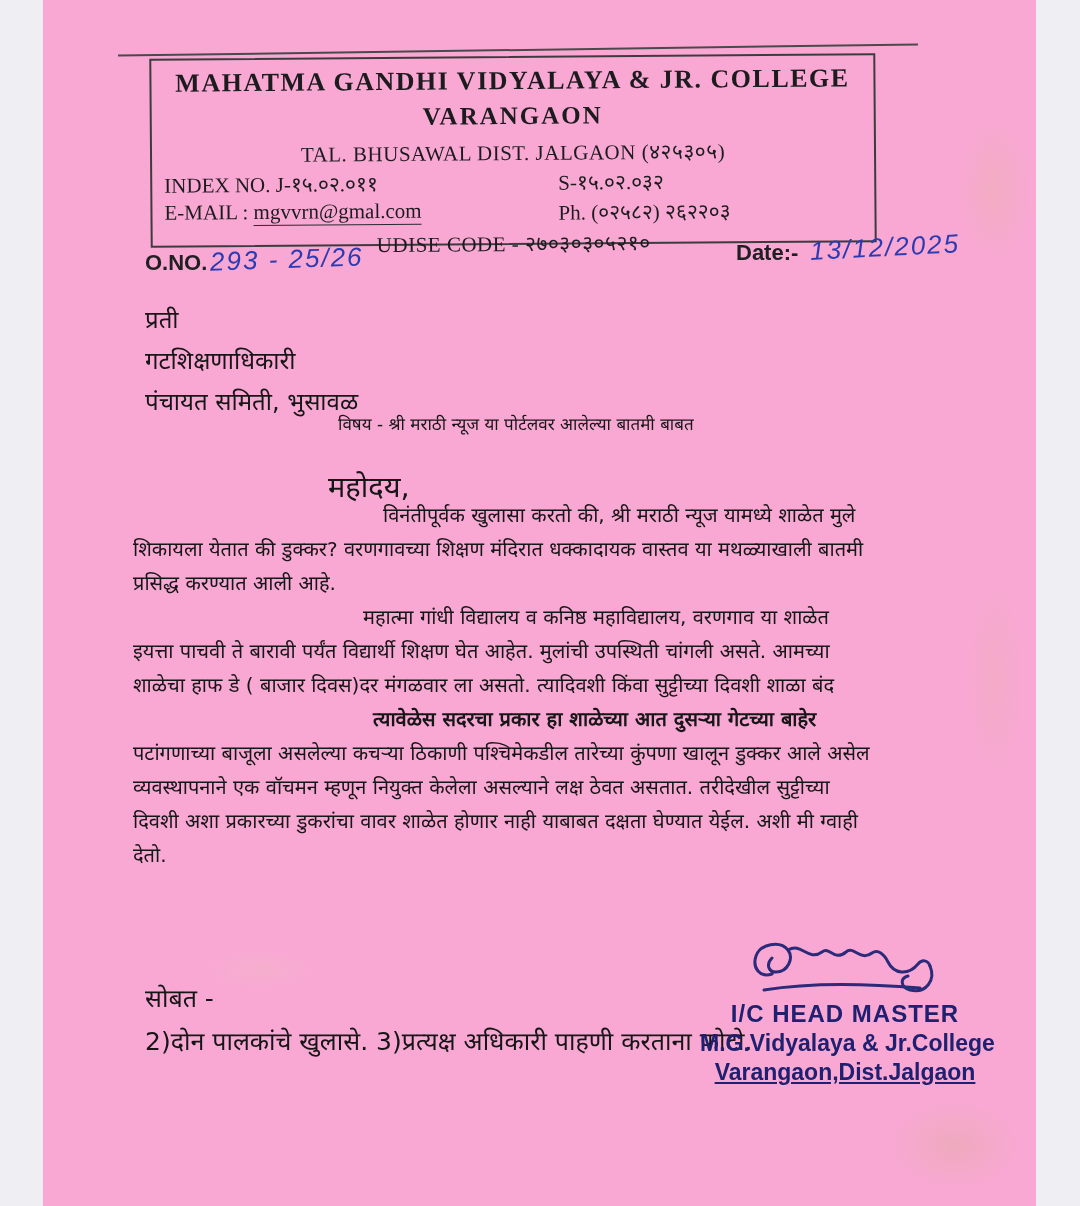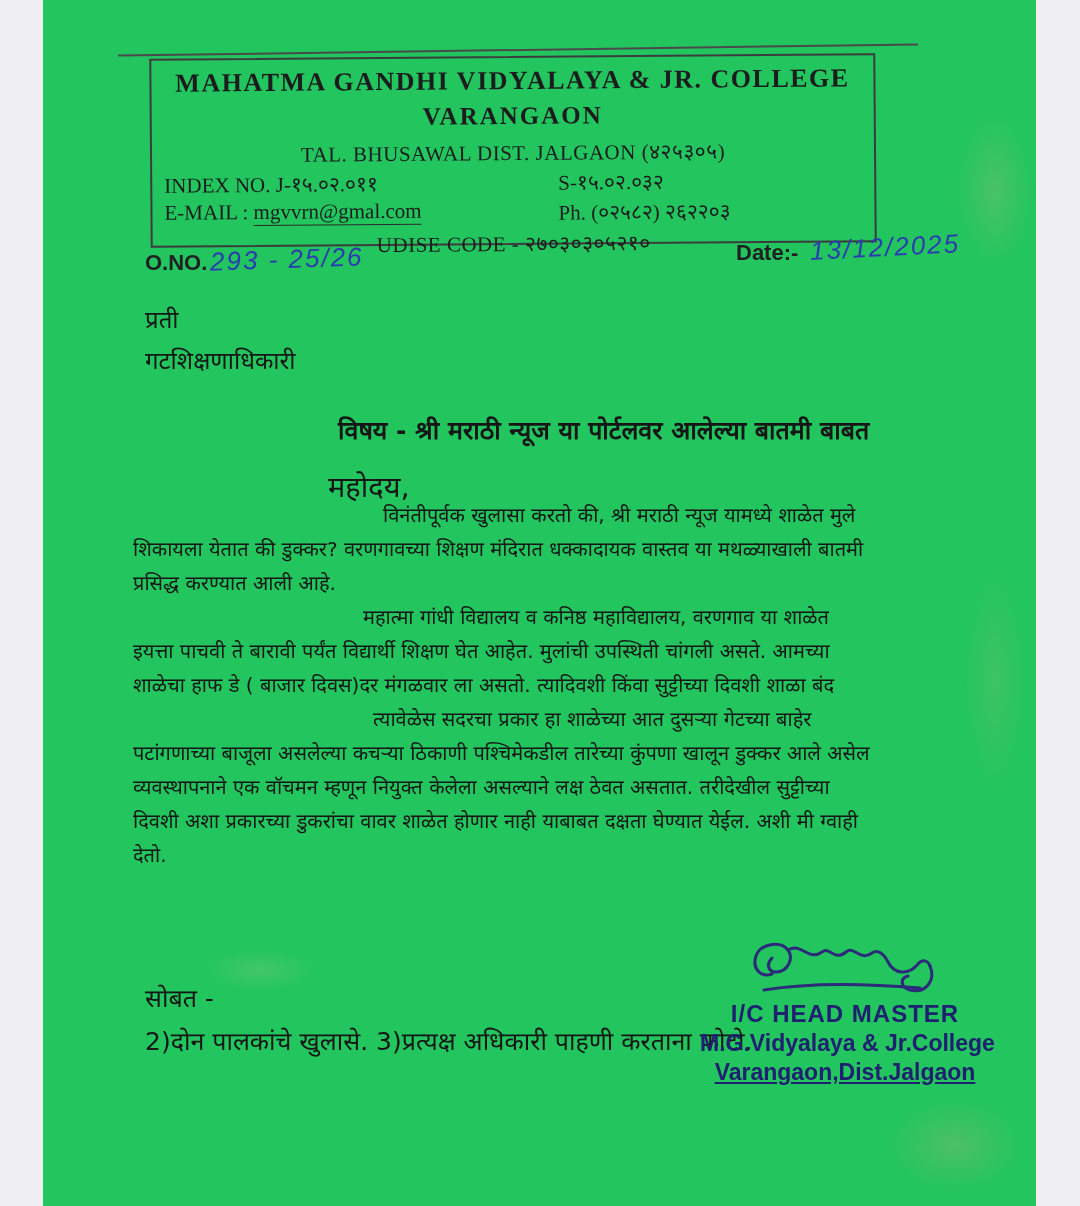--- a/index.html
+++ b/index.html
@@ -1,17 +1,17 @@
 <!DOCTYPE html>
 <html><head>
 <meta charset="utf-8">
 <style>
   html,body{margin:0;padding:0;}
   body{background:#e9e8ee;font-family:"Liberation Sans",sans-serif;}
-  .page{position:relative;width:1080px;height:1206px;background:#22c55e;overflow:hidden;}
+  .page{position:relative;width:1080px;height:1206px;background:#f9a8d4;overflow:hidden;}
   .scan-strip{position:absolute;top:0;height:100%;background:#efeef3;}
   .strip-left{left:0;width:43px;}
   .strip-right{left:1036px;width:44px;}
   .stain{position:absolute;pointer-events:none;}
   .stain1{left:940px;top:80px;width:110px;height:220px;background:radial-gradient(closest-side,rgba(214,186,128,0.22),rgba(214,186,128,0) 70%);}
   .stain2{left:950px;top:520px;width:90px;height:320px;background:radial-gradient(closest-side,rgba(210,182,130,0.16),rgba(210,182,130,0) 70%);}
   .stain3{left:860px;top:1080px;width:190px;height:130px;background:radial-gradient(closest-side,rgba(205,175,120,0.25),rgba(205,175,120,0) 72%);}
   .stain4{left:180px;top:940px;width:160px;height:60px;background:radial-gradient(closest-side,rgba(220,205,170,0.18),rgba(220,205,170,0) 70%);}
 
   
@@ -33,21 +33,21 @@
   .ono-label,.date-label{position:absolute;font-size:22px;font-weight:600;color:#202022;}
   .ono-label{left:145px;top:250px;}
   .date-label{left:736px;top:240px;}
   .hand{font-style:italic;color:#2c3bb0;font-size:26px;letter-spacing:2px;white-space:nowrap;}
   .ono-value{position:absolute;left:210px;top:244px;transform:rotate(-2deg);}
   .date-value{position:absolute;left:810px;top:232px;transform:rotate(-3deg);}
 
   
   .dev{font-family:"DejaVu Sans",sans-serif;color:#161616;}
   .recipient{position:absolute;left:145px;top:300px;font-size:24px;line-height:41px;}
-  .subject{position:absolute;left:338px;top:412px;font-size:25px;font-weight:700;text-align:right;}
+  .subject{position:absolute;left:338px;top:412px;font-size:17px;font-weight:400;text-align:right;}
   .salutation{position:absolute;left:328px;top:466px;font-size:29px;}
   .body-block{position:absolute;left:133px;top:498px;width:840px;font-size:20px;}
   .body-block .line{height:34px;line-height:34px;white-space:nowrap;}
   .enc-heading{position:absolute;left:145px;top:980px;font-size:25px;}
   .enc-block{position:absolute;left:145px;top:1022px;font-size:25px;}
   .enc-block .line{height:39px;line-height:39px;white-space:nowrap;}
 
   
   .signature{position:absolute;left:742px;top:932px;}
   .stamp{position:absolute;left:700px;top:1000px;width:290px;text-align:center;color:#1f2070;}
@@ -85,33 +85,34 @@
   </div>
 
   <div class="ono-label">O.NO.</div>
   <div class="hand ono-value">293 - 25/26</div>
   <div class="date-label">Date:-</div>
   <div class="hand date-value">13/12/2025</div>
 
   <div class="dev recipient">
       <div class="line">प्रती</div>
       <div class="line">गटशिक्षणाधिकारी</div>
+      <div class="line">पंचायत समिती, भुसावळ</div>
     </div>
 
   <div class="dev subject">विषय - श्री मराठी न्यूज या पोर्टलवर आलेल्या बातमी बाबत</div>
   <div class="dev salutation">महोदय,</div>
 
   <div class="dev body-block">
       <div class="line" style="padding-left: 250px;">विनंतीपूर्वक खुलासा करतो की, श्री मराठी न्यूज यामध्ये शाळेत मुले</div>
       <div class="line">शिकायला येतात की डुक्कर? वरणगावच्या शिक्षण मंदिरात धक्कादायक वास्तव या मथळ्याखाली बातमी</div>
       <div class="line">प्रसिद्ध करण्यात आली आहे.</div>
       <div class="line" style="padding-left: 230px;">महात्मा गांधी विद्यालय व कनिष्ठ महाविद्यालय, वरणगाव या शाळेत</div>
       <div class="line">इयत्ता पाचवी ते बारावी पर्यंत विद्यार्थी शिक्षण घेत आहेत. मुलांची उपस्थिती चांगली असते. आमच्या</div>
       <div class="line">शाळेचा हाफ डे ( बाजार दिवस)दर मंगळवार ला असतो. त्यादिवशी किंवा सुट्टीच्या दिवशी शाळा बंद</div>
-      <div class="line" style="padding-left: 240px;">त्यावेळेस सदरचा प्रकार हा शाळेच्या आत दुसऱ्या गेटच्या बाहेर</div>
+      <div class="line" style="padding-left: 240px; font-weight: bold;">त्यावेळेस सदरचा प्रकार हा शाळेच्या आत दुसऱ्या गेटच्या बाहेर</div>
       <div class="line">पटांगणाच्या बाजूला असलेल्या कचऱ्या ठिकाणी पश्चिमेकडील तारेच्या कुंपणा खालून डुक्कर आले असेल</div>
       <div class="line">व्यवस्थापनाने एक वॉचमन म्हणून नियुक्त केलेला असल्याने  लक्ष ठेवत असतात. तरीदेखील सुट्टीच्या</div>
       <div class="line">दिवशी अशा प्रकारच्या डुकरांचा वावर शाळेत होणार नाही याबाबत दक्षता घेण्यात येईल. अशी मी ग्वाही</div>
       <div class="line">देतो.</div>
     </div>
 
   <div class="dev enc-heading">सोबत -</div>
   <div class="dev enc-block">
       <div class="line">2)दोन पालकांचे खुलासे. 3)प्रत्यक्ष अधिकारी पाहणी करताना फोटो.</div>
     </div>

